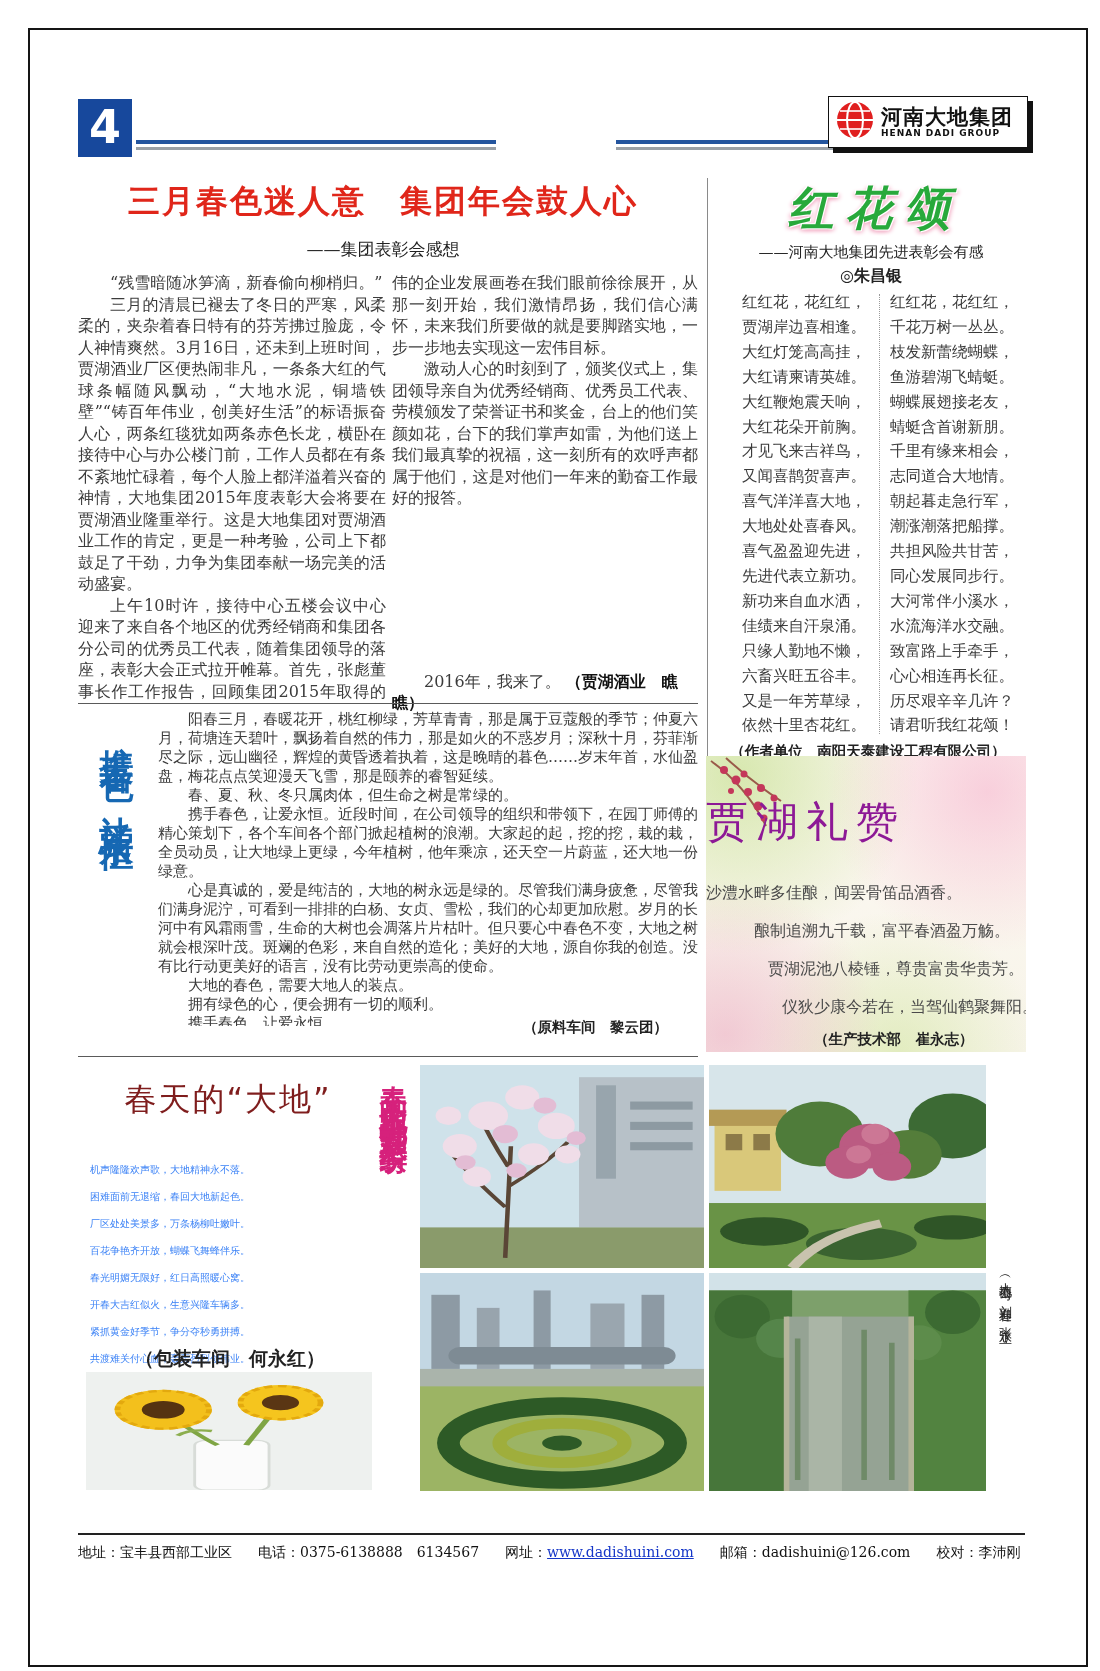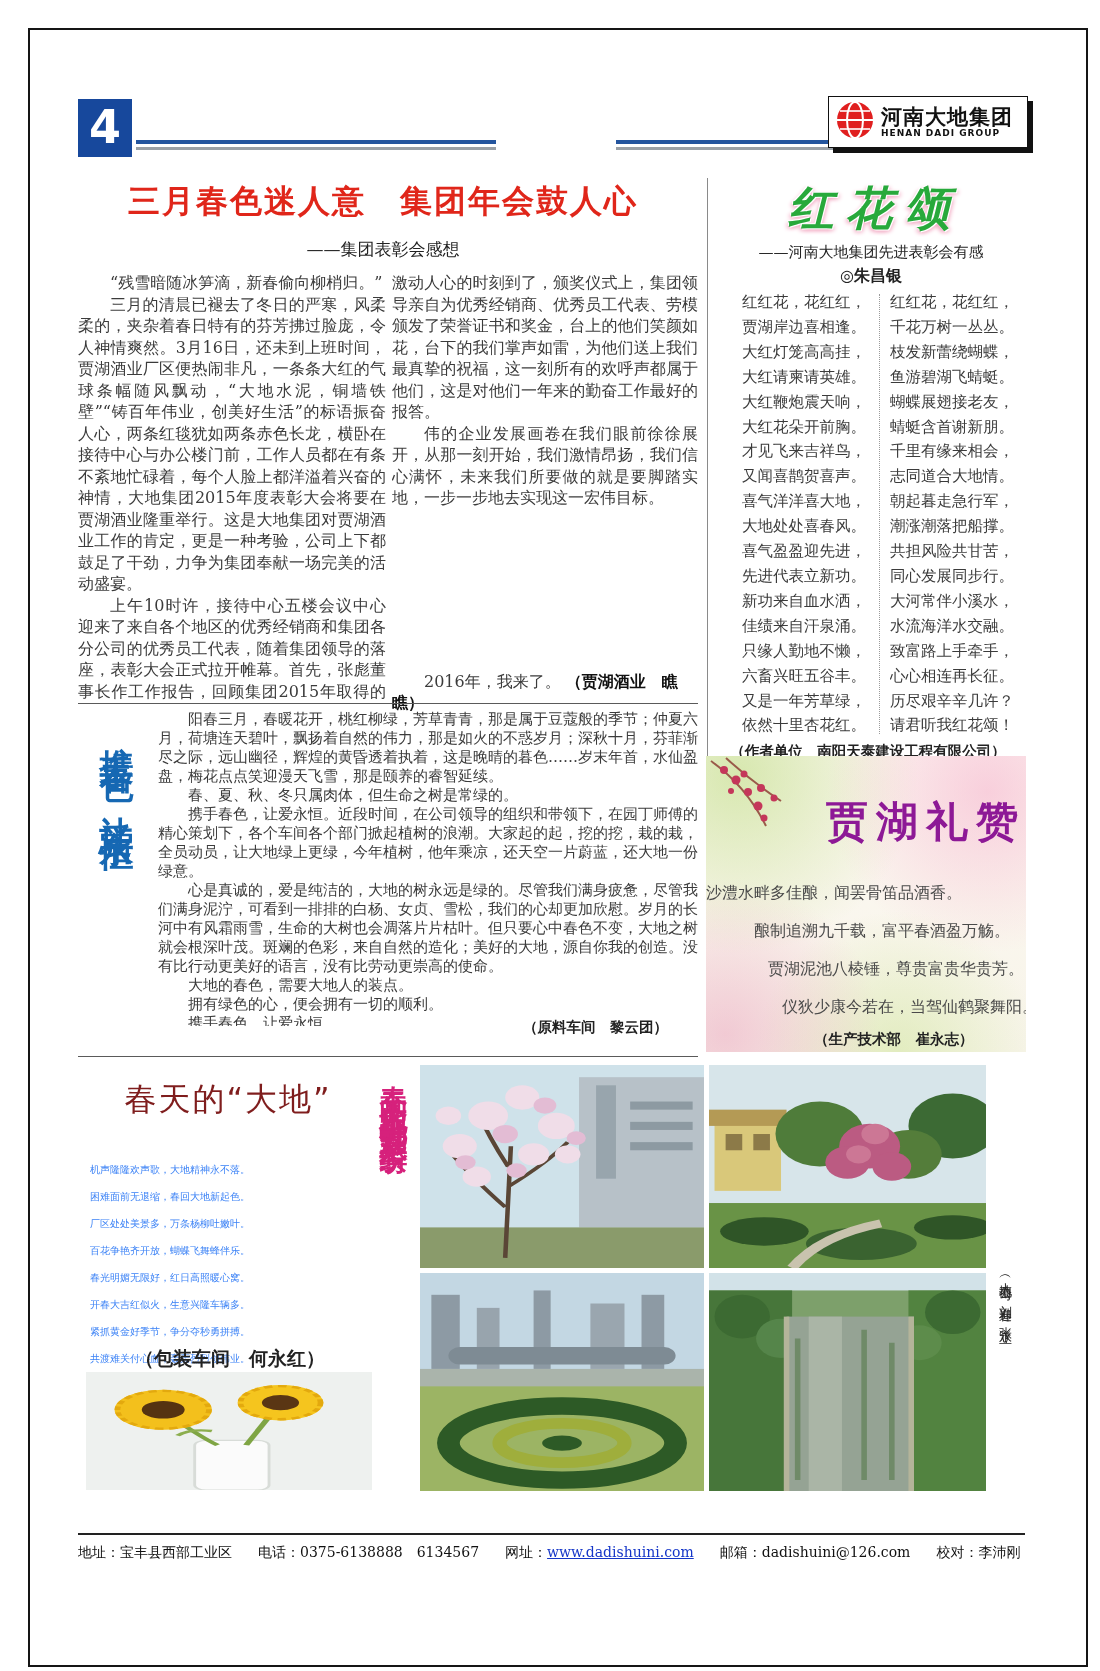--- a/index.html
+++ b/index.html
@@ -57,22 +57,22 @@
             color:#222;padding-right:30px;box-sizing:border-box;}
 
   
   .jiahu{left:706px;top:756px;width:320px;height:296px;overflow:hidden;
      background:
        radial-gradient(circle at 88% 12%, rgba(246,185,208,.65), rgba(246,185,208,0) 42%),
        radial-gradient(circle at 6% 94%, rgba(235,160,190,.5), rgba(235,160,190,0) 38%),
        radial-gradient(circle at 10% 6%, rgba(190,220,130,.6), rgba(190,220,130,0) 45%),
        radial-gradient(circle at 60% 100%, rgba(205,228,150,.5), rgba(205,228,150,0) 40%),
        linear-gradient(#fdf9f3,#f7f4e9);}
-  .jiahu-title{position:absolute;left:0;top:38px;width:100%;text-align:right;color:#8d1996;
-               font-size:42px;font-weight:bold;letter-spacing:8px;}
+  .jiahu-title{position:absolute;left:0;top:38px;width:100%;text-align:left;color:#8d1996;
+               font-size:42px;font-weight:normal;letter-spacing:8px;}
   .jiahu-lines{position:absolute;left:0;top:118px;width:100%;font-size:16px;color:#4a4a4a;}
   .jiahu-lines div{line-height:38px;white-space:nowrap;}
   .jiahu-attr{position:absolute;left:0;top:274px;width:100%;padding-left:108px;box-sizing:border-box;
               font-weight:bold;font-size:14.5px;color:#222;}
 
   
   .sd-title{left:92px;top:1078px;width:272px;text-align:center;color:#7f1d1d;
             font-size:32px;font-weight:normal;letter-spacing:2px;}
   .sd-lines{left:90px;top:1156px;width:280px;font-size:10px;color:#3b82f6;}
   .sd-lines div{line-height:27px;white-space:nowrap;}
@@ -121,22 +121,22 @@
 
   <div class="abs m-title sans">三月春色迷人意　集团年会鼓人心</div>
   <div class="abs m-sub">——集团表彰会感想</div>
 
   <div class="abs col" style="left:78px;top:272px;width:308px;height:432px;">
       <p>“残雪暗随冰笋滴，新春偷向柳梢归。”</p>
       <p>三月的清晨已褪去了冬日的严寒，风柔柔的，夹杂着春日特有的芬芳拂过脸庞，令人神情爽然。3月16日，还未到上班时间，贾湖酒业厂区便热闹非凡，一条条大红的气球条幅随风飘动，“大地水泥，铜墙铁壁”“铸百年伟业，创美好生活”的标语振奋人心，两条红毯犹如两条赤色长龙，横卧在接待中心与办公楼门前，工作人员都在有条不紊地忙碌着，每个人脸上都洋溢着兴奋的神情，大地集团2015年度表彰大会将要在贾湖酒业隆重举行。这是大地集团对贾湖酒业工作的肯定，更是一种考验，公司上下都鼓足了干劲，力争为集团奉献一场完美的活动盛宴。</p>
       <p>上午10时许，接待中心五楼会议中心迎来了来自各个地区的优秀经销商和集团各分公司的优秀员工代表，随着集团领导的落座，表彰大会正式拉开帷幕。首先，张彪董事长作工作报告，回顾集团2015年取得的可喜成绩，指明了2016年的发展方向，一张宏</p>
     </div>
   <div class="abs col cont" style="left:392px;top:272px;width:306px;height:400px;">
+      <p>伟的企业发展画卷在我们眼前徐徐展开，从那一刻开始，我们激情昂扬，我们信心满怀，未来我们所要做的就是要脚踏实地，一步一步地去实现这一宏伟目标。</p>
       <p>激动人心的时刻到了，颁奖仪式上，集团领导亲自为优秀经销商、优秀员工代表、劳模颁发了荣誉证书和奖金，台上的他们笑颜如花，台下的我们掌声如雷，为他们送上我们最真挚的祝福，这一刻所有的欢呼声都属于他们，这是对他们一年来的勤奋工作最好的报答。</p>
-      <p>伟的企业发展画卷在我们眼前徐徐展开，从那一刻开始，我们激情昂扬，我们信心满怀，未来我们所要做的就是要脚踏实地，一步一步地去实现这一宏伟目标。</p>
     </div>
   <div class="abs closing-line" style="left:392px;top:672px;width:306px;font-size:16px;">
     <span class="close-txt">2016年，我来了。</span>
     <span class="attr">（贾湖酒业　瞧瞧）</span>
   </div>
 
   <div class="abs vdiv" style="left:707px;top:178px;height:872px;"></div>
 
   <div class="abs ode-title">红花颂</div>
   <div class="abs ode-sub">——河南大地集团先进表彰会有感</div>

